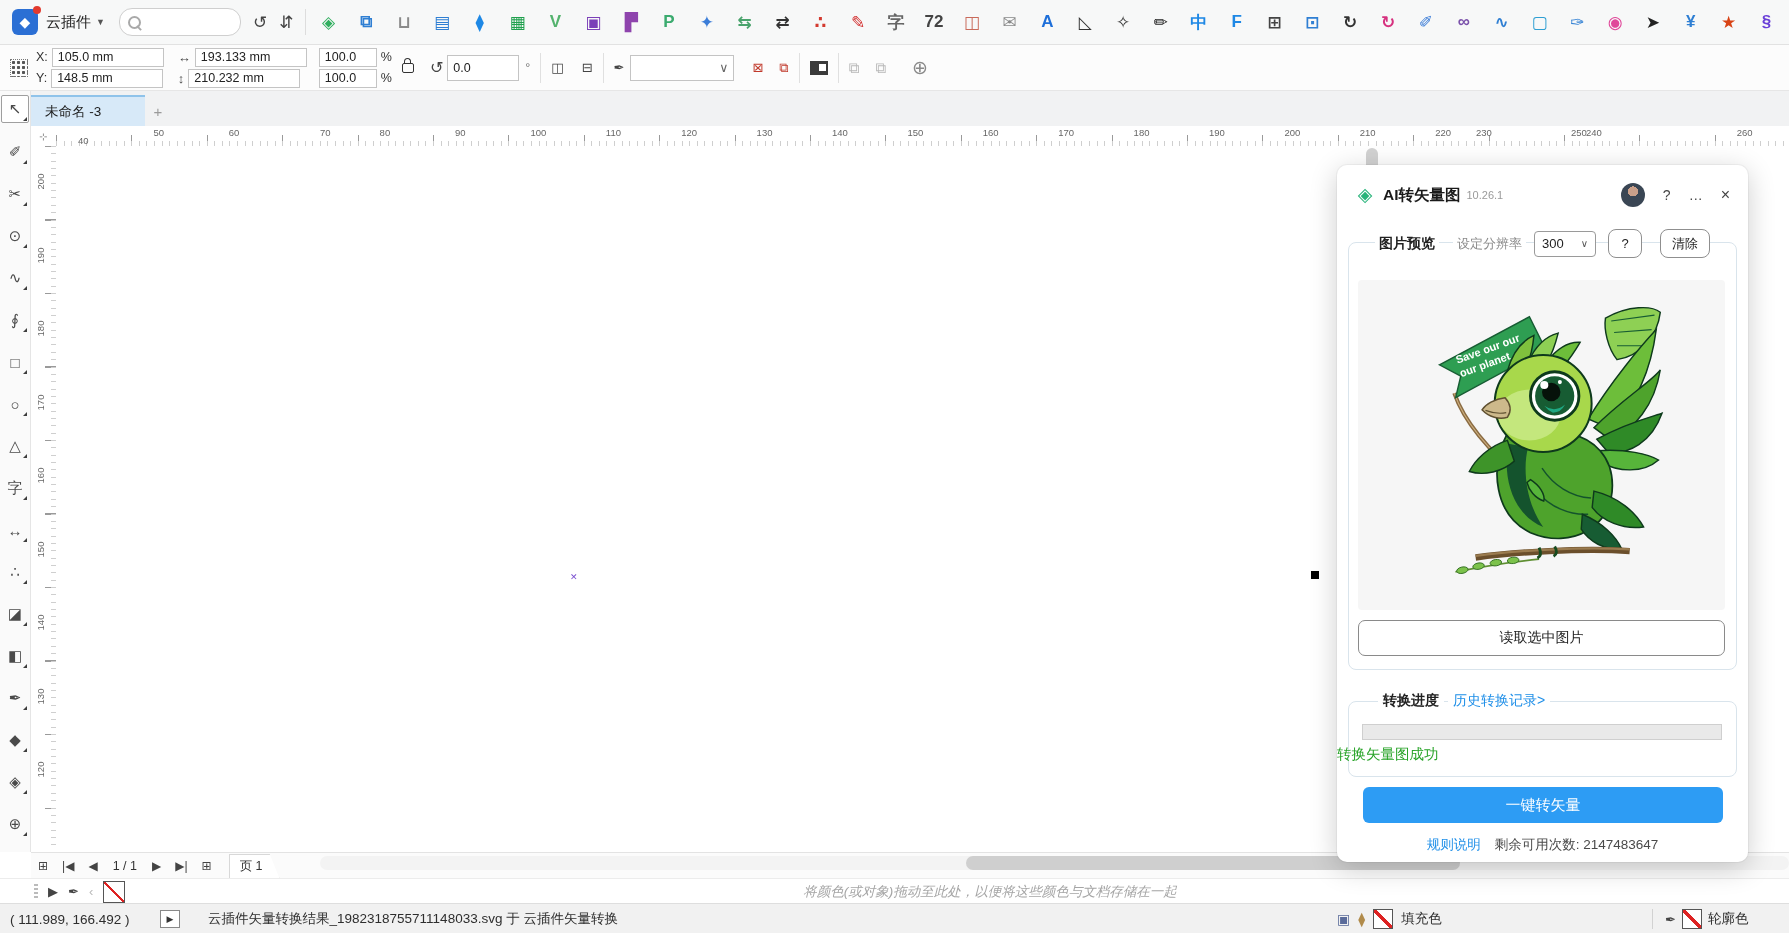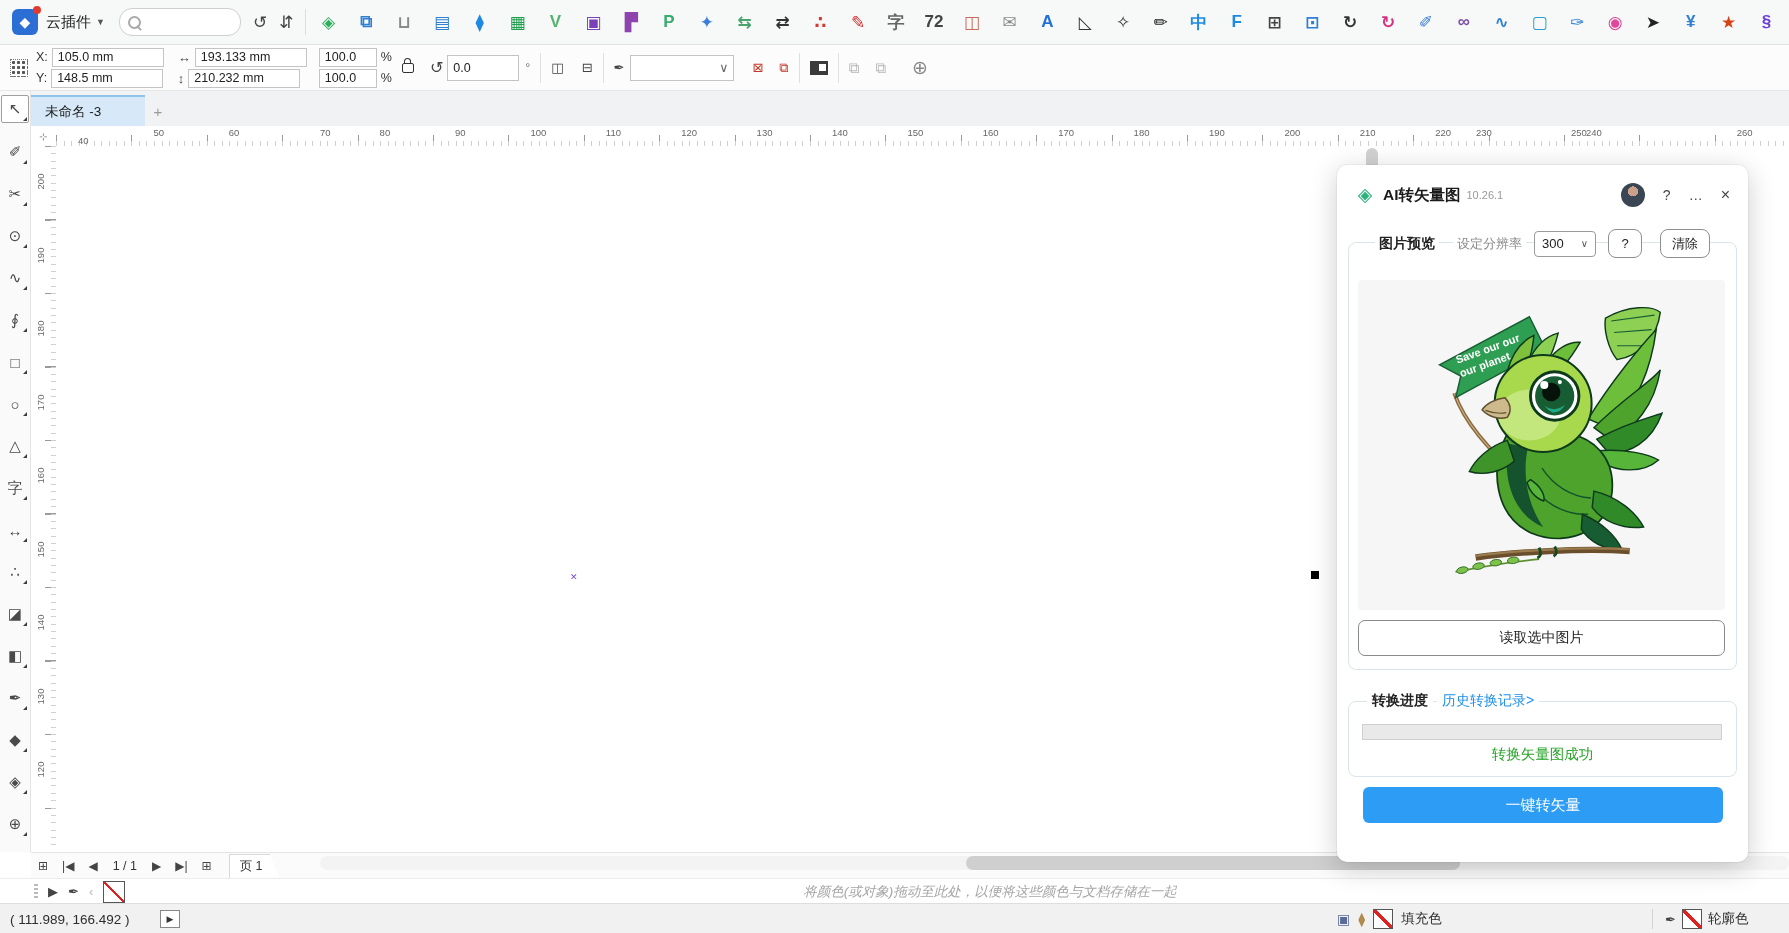--- a/index.html
+++ b/index.html
@@ -103,26 +103,26 @@
   .leg1{margin-left:38px;font-weight:bold;font-size:14px;background:#fff;padding:0 4px;}
   .reslabel{margin-left:14px;color:#8a8a8a;font-size:13px;background:#fff;padding:0 4px;}
   .resselect{margin-left:8px;width:62px;height:26px;border:1px solid #9a9a9a;border-radius:4px;background:#fff;display:flex;align-items:center;justify-content:space-between;padding:0 7px;box-sizing:border-box;font-size:13px;}
   .resselect .caret{font-size:10px;color:#555;}
   .qbtn{margin-left:12px;width:32px;height:27px;border:1px solid #8f8f8f;border-radius:8px;background:#fff;display:flex;align-items:center;justify-content:center;font-size:13px;}
   .clearbtn{margin-left:18px;width:48px;height:27px;border:1px solid #8f8f8f;border-radius:8px;background:#fff;display:flex;align-items:center;justify-content:center;font-size:13px;}
   .fs1{position:absolute;left:11px;top:77px;width:387px;height:426px;border:1px solid #d9e4ec;border-radius:8px;}
   .previewbox{position:absolute;left:21px;top:115px;width:367px;height:330px;background:#f6f6f6;border-radius:4px;display:flex;align-items:center;justify-content:center;}
   .readbtn{position:absolute;left:21px;top:455px;width:367px;height:36px;border:1px solid #8a8a8a;border-radius:7px;background:#fff;display:flex;align-items:center;justify-content:center;font-size:14px;color:#222;box-sizing:border-box;}
   .fs2{position:absolute;left:11px;top:536px;width:387px;height:74px;border:1px solid #d9e4ec;border-radius:8px;}
-  .legendrow2{position:absolute;left:5px;top:527px;width:100%;display:flex;align-items:center;z-index:2;text-align:center;}
+  .legendrow2{position:absolute;left:16px;top:527px;width:100%;display:flex;align-items:center;z-index:2;text-align:center;}
   .leg2{margin-left:25px;font-weight:bold;font-size:14px;background:#fff;padding:0 5px;}
   .histlink{margin-left:4px;color:#1f8fe8;font-size:14px;background:#fff;padding:0 5px;}
   .progress{position:absolute;left:25px;top:559px;width:360px;height:16px;background:#e9e9e9;border:1px solid #cfcfcf;box-sizing:border-box;}
   .progfill{height:100%;background:#2d9cf4;}
-  .successtxt{position:absolute;left:0;top:580px;width:100%;text-align:center;color:#27a327;font-size:14.5px;}
+  .successtxt{position:absolute;left:0;top:580px;width:100%;color:#27a327;font-size:14.5px;}
   .bluebtn{position:absolute;left:26px;top:622px;width:360px;height:36px;background:#2d9cf4;border-radius:6px;color:#fff;font-size:15px;display:flex;align-items:center;justify-content:center;}
   .pfoot{position:absolute;left:0;top:671px;width:100%;display:flex;align-items:center;justify-content:center;gap:14px;font-size:13.5px;}
   .ruleslink{color:#1f8fe8;}
   .remaining{color:#4a4a4a;}
 </style>
 </head>
 <body>
 
 <div class="abs topbar">
   <div class="applogo">◆<span class="dot"></span></div>
@@ -382,20 +382,21 @@
   <span class="palico">▶</span>
   <span class="palico">✒</span>
   <span class="palico" style="color:#bbb;">‹</span>
   <div class="noclr"></div>
   <span class="palhint">将颜色(或对象)拖动至此处，以便将这些颜色与文档存储在一起</span>
 </div>
 
 <div class="abs statusbar">
   <span class="coords">( 111.989, 166.492 )</span>
   <span class="navflag">▶</span>
+  <span>云插件矢量转换结果_1982318755711148033.svg 于 云插件矢量转换</span>
   <div class="fillblock">
     <span class="monico">▣</span>
     <span class="bucketico">⧫</span>
     <span class="swatch"></span>
     <span>填充色</span>
   </div>
   <div class="outlineblock">
     <span class="penico">✒</span>
     <span class="swatch"></span>
     <span>轮廓色</span>
@@ -438,13 +439,20 @@
     <span class="leg2">转换进度</span>
     <span class="histlink">历史转换记录&gt;</span>
   </div>
   <div class="progress">
     <div class="progfill" id="progfill" style="width: 0%;"></div>
   </div>
   <div class="successtxt">转换矢量图成功</div>
 
   <div class="bluebtn">一键转矢量</div>
 
+  <div class="pfoot">
+    <span class="ruleslink">规则说明</span>
+    <span class="remaining">
+      <span>剩余可用次数:</span>
+      <span>2147483647</span>
+    </span>
+  </div>
 </div>
 
 </body></html>

